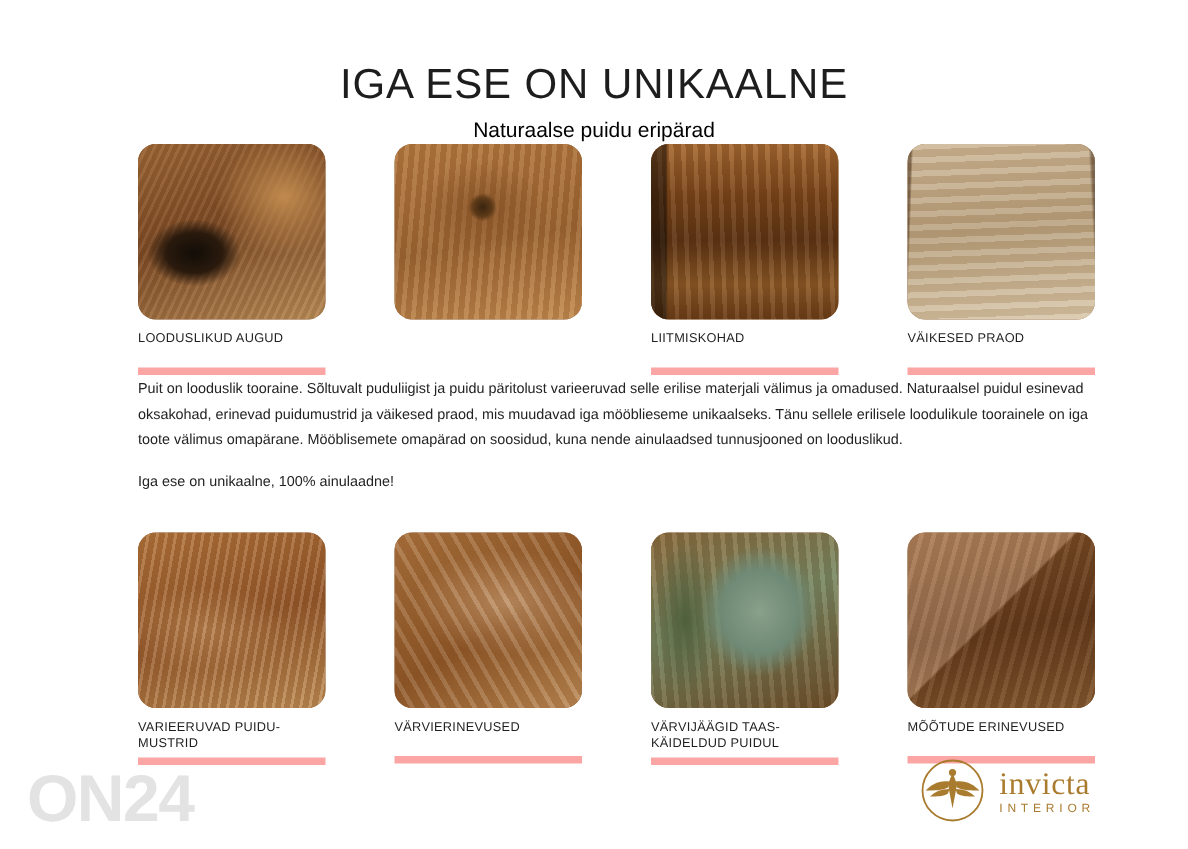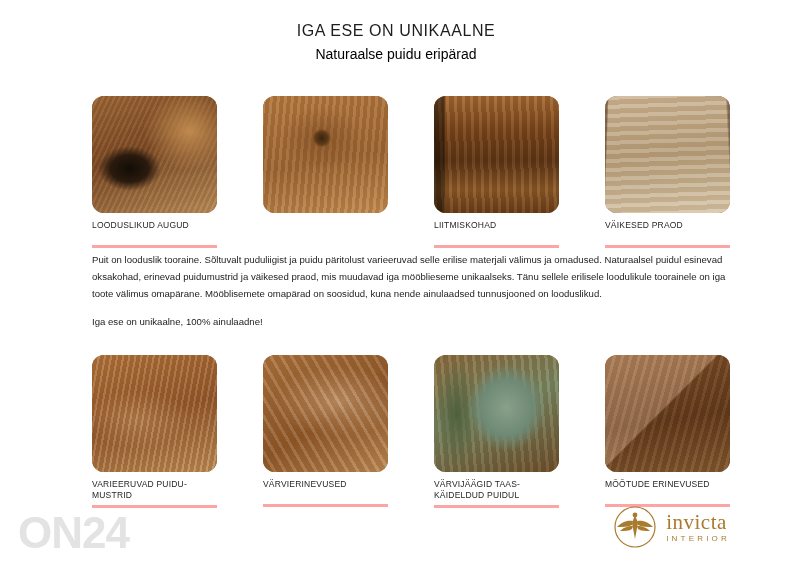--- a/index.html
+++ b/index.html
@@ -23,24 +23,25 @@
 
   
   .header {
     position: absolute;
     top: 22px;
     left: 0;
     width: 792px;
     text-align: center;
   }
   .title {
-    font-size: 16px;
+    font-size: 28px;
     letter-spacing: 0.6px;
     color: #1d1d1d;
     font-weight: 400;
+    margin-top: 18px;
   }
   .subtitle {
     font-size: 14px;
     color: #000000;
     margin-top: 6px;
     font-weight: 400;
   }
 
   
   .row {
@@ -68,21 +69,21 @@
     position: absolute;
     inset: 0;
   }
   .caption {
     margin-top: 7px;
     font-size: 8.5px;
     line-height: 1.35;
     color: #1f1f1f;
     letter-spacing: 0.2px;
     min-height: 22px;
-    border-bottom: 3px solid #fca5a5;
+    border-bottom: 5px solid #fca5a5;
     padding-bottom: 3px;
   }
   .caption-line { display: block; }
 
   
   .t-aug {
     background:
       radial-gradient(ellipse 45px 32px at 30% 62%, #120d07 0%, #2a1a0d 42%, rgba(42,26,13,0) 70%),
       radial-gradient(ellipse 70px 60px at 78% 30%, #c08a4e 0%, rgba(192,138,78,0) 65%),
       repeating-linear-gradient(115deg, rgba(255,255,255,0.06) 0 2px, rgba(0,0,0,0.07) 2px 5px),

